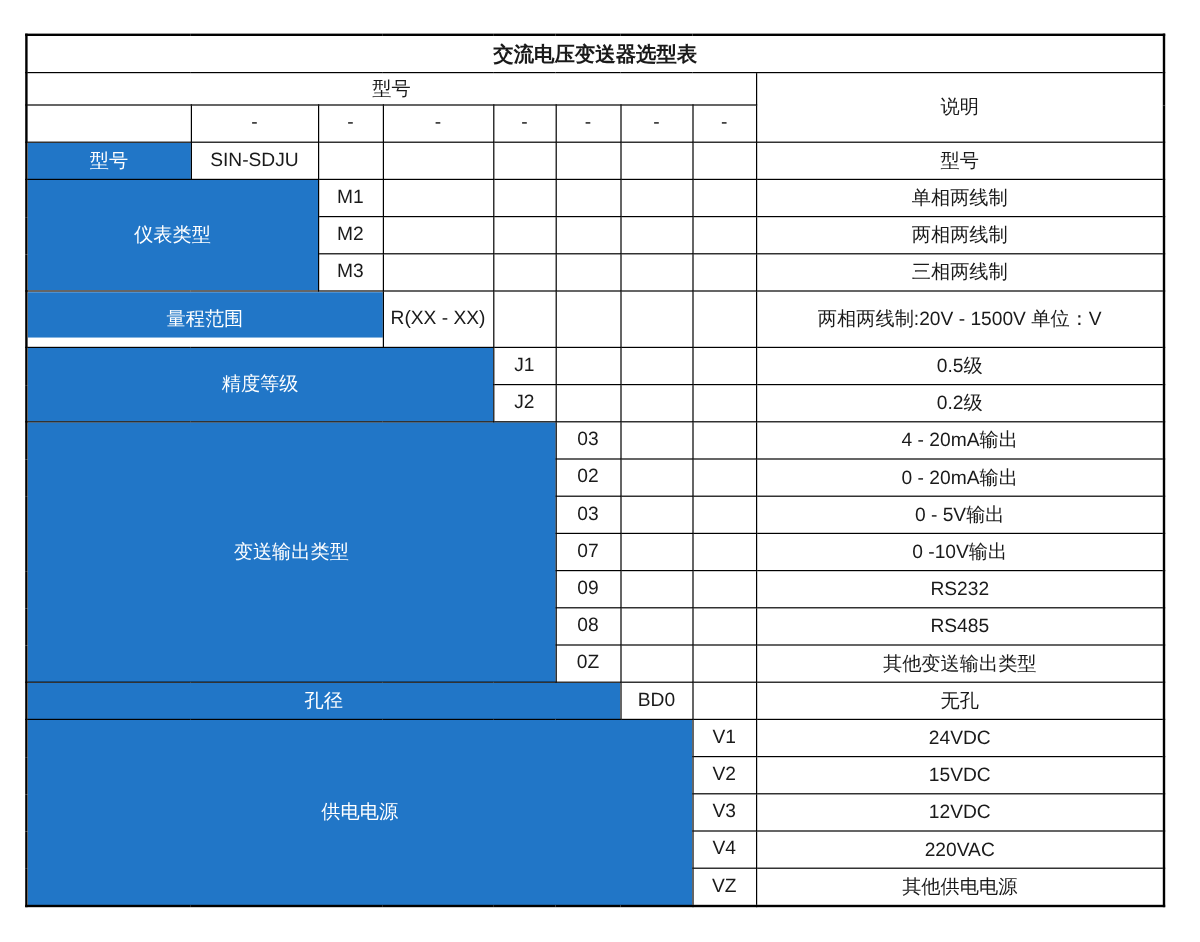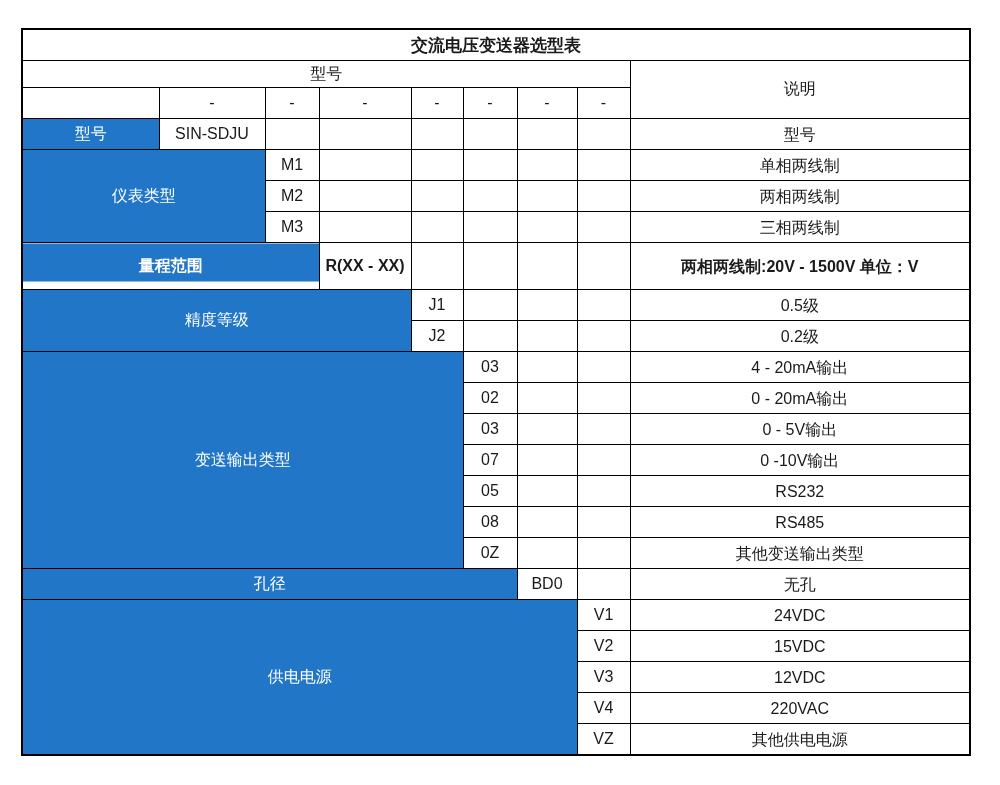--- a/index.html
+++ b/index.html
@@ -36,21 +36,21 @@
     overflow: hidden;
     white-space: nowrap;
   }
   td.title-cell {
     font-weight: 700;
     font-size: 17px;
     height: 32px;
   }
   tr.h28 td { height: 26px; }
   tr.h32 td { height: 30px; }
-  tr.h48 td { height: 46px; font-weight: bold; }
+  tr.h48 td { height: 46px; }
   td.blue {
     background: #2176c7;
     color: #ffffff;
   }
   td.blue-gap {
     
     background: linear-gradient(to bottom, #2176c7 calc(100% - 8px), #ffffff calc(100% - 8px));
     color: #ffffff;
   }
   td.desc { white-space: pre-line; line-height: 21px; }
@@ -180,21 +180,21 @@
           <td></td>
       <td class="desc">0 - 5V输出</td>
     </tr>
     <tr>
       <td class="code">07</td>
       <td></td>
           <td></td>
       <td class="desc">0 -10V输出</td>
     </tr>
     <tr>
-      <td class="code">05</td>
+      <td class="code">09</td>
       <td></td>
           <td></td>
       <td class="desc">RS232</td>
     </tr>
     <tr>
       <td class="code">08</td>
       <td></td>
           <td></td>
       <td class="desc">RS485</td>
     </tr>

